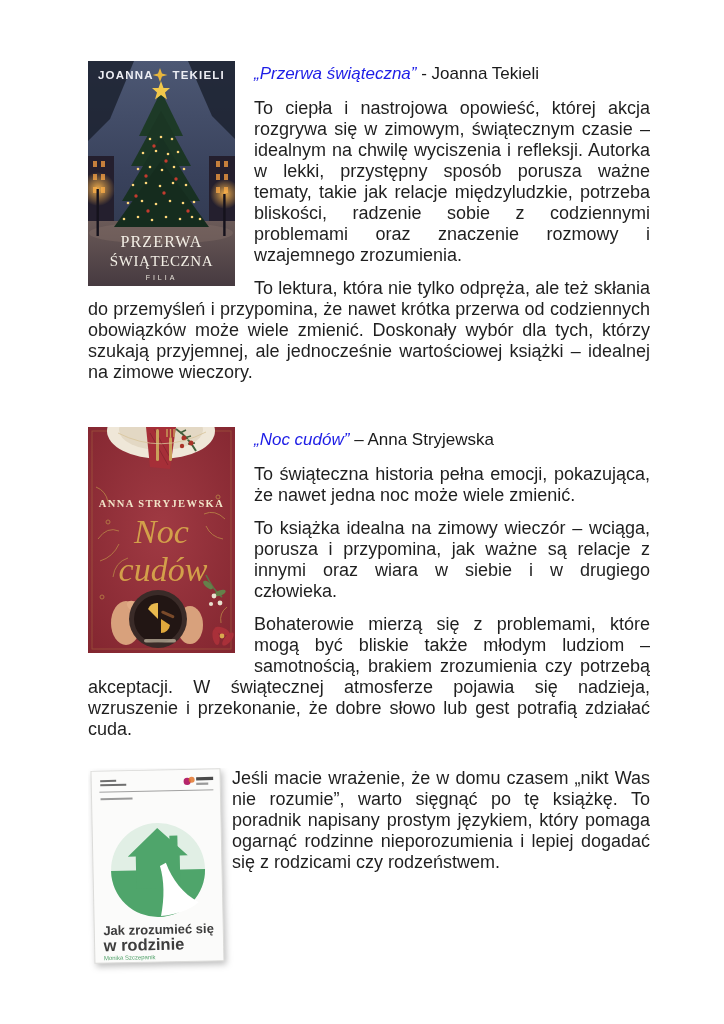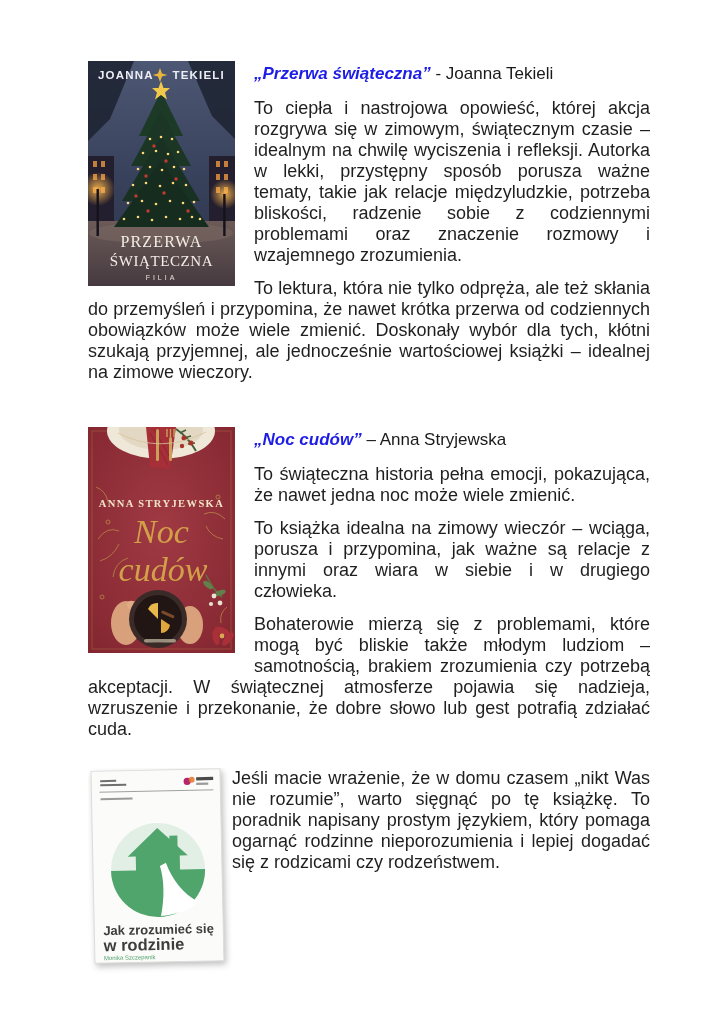--- a/index.html
+++ b/index.html
@@ -16,21 +16,21 @@
   .cover{float:left;margin:0 19px 6px 0;padding:0;}
   .cover svg{display:block;}
   .cover--1{width:147px;height:225px;}
   .cover--2{width:147px;height:226px;}
   .cover--3{width:140px;height:200px;margin-right:4px;}
   .cover--3 svg{filter:drop-shadow(2px 3px 3px rgba(0,0,0,0.25));}
   h2.book-heading{
     margin:2px 0 13px 0;
     font-size:17px;line-height:22px;font-weight:normal;
   }
-  .h-title{color:#1d1de6;font-weight:bold;font-style:italic;}
+  .h-title{color:#1d1de6;font-weight:normal;font-style:italic;}
   .h-sep,.h-author{color:#1a1a1a;}
   p.body-par{
     margin:0 0 12px 0;
     font-size:18px;line-height:21px;
     text-align:justify;
   }
 </style>
 </head>
 <body>
 
@@ -131,21 +131,21 @@
         <text x="10" y="18" font-size="11.5" font-weight="bold" letter-spacing="1.2" fill="#edeef4" font-family="Liberation Sans, sans-serif">JOANNA</text>
         <polygon points="72,7 74,12.5 79.5,14 74,15.5 72,21 70,15.5 64.5,14 70,12.5" fill="#e8b63c"></polygon>
         <text x="137" y="18" text-anchor="end" font-size="11.5" font-weight="bold" letter-spacing="1.2" fill="#edeef4" font-family="Liberation Sans, sans-serif">TEKIELI</text>
         <text x="73.5" y="186" text-anchor="middle" font-size="16" letter-spacing="1.2" fill="#f3efe6" font-family="Liberation Serif, serif">PRZERWA</text>
         <text x="73.5" y="205" text-anchor="middle" font-size="15" letter-spacing="0.6" fill="#f3efe6" font-family="Liberation Serif, serif">ŚWIĄTECZNA</text>
         <text x="73.5" y="219" text-anchor="middle" font-size="7" letter-spacing="3" fill="#e8e4da" font-family="Liberation Sans, sans-serif">FILIA</text>
       </svg>
     </figure>
     <h2 class="book-heading"><span class="h-title">„Przerwa świąteczna”</span><span class="h-sep"> - </span><span class="h-author">Joanna Tekieli</span></h2>
     <p class="body-par">To ciepła i nastrojowa opowieść, której akcja rozgrywa się w zimowym, świątecznym czasie – idealnym na chwilę wyciszenia i refleksji. Autorka w lekki, przystępny sposób porusza ważne tematy, takie jak relacje międzyludzkie, potrzeba bliskości, radzenie sobie z codziennymi problemami oraz znaczenie rozmowy i wzajemnego zrozumienia.</p>
-    <p class="body-par">To lektura, która nie tylko odpręża, ale też skłania do przemyśleń i przypomina, że nawet krótka przerwa od codziennych obowiązków może wiele zmienić. Doskonały wybór dla tych, kłótni szukają przyjemnej, ale jednocześnie wartościowej książki – idealnej na zimowe wieczory.</p>
+    <p class="body-par">To lektura, która nie tylko odpręża, ale też skłania do przemyśleń i przypomina, że nawet krótka przerwa od codziennych obowiązków może wiele zmienić. Doskonały wybór dla tych, którzy szukają przyjemnej, ale jednocześnie wartościowej książki – idealnej na zimowe wieczory.</p>
   </section>
 
   <section class="book book--2">
     <figure class="cover cover--2">
       <svg viewBox="0 0 147 226" width="147" height="226">
         <defs>
           <radialGradient id="redbg" cx="0.5" cy="0.45" r="0.8">
             <stop offset="0" stop-color="#a03a43"></stop>
               <stop offset="1" stop-color="#80242e"></stop>
           </radialGradient>

